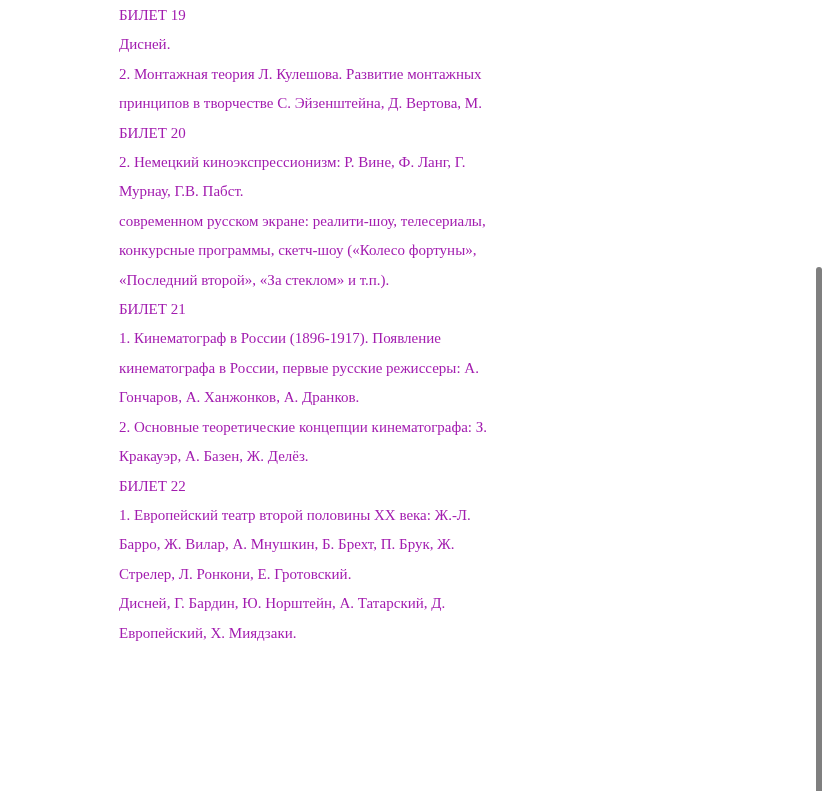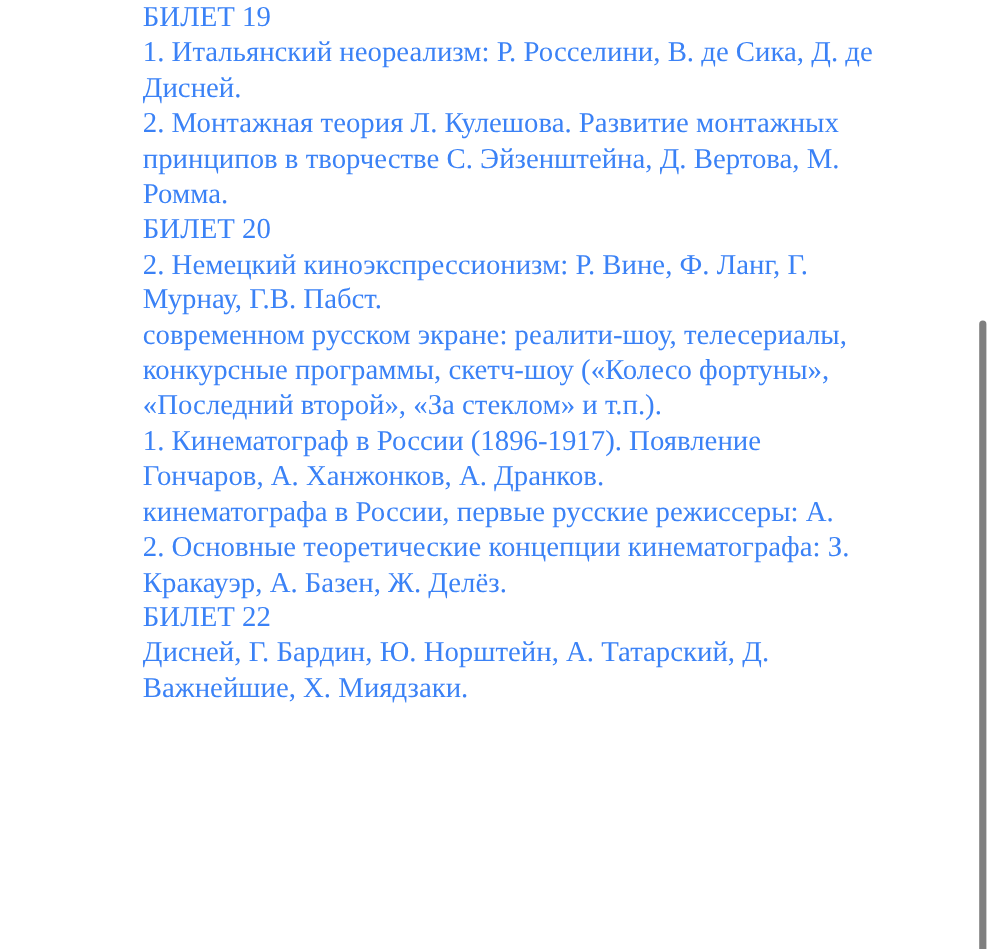--- a/index.html
+++ b/index.html
@@ -15,23 +15,23 @@
     width: 828px;
     height: 791px;
     background: #ffffff;
   }
   .content {
     position: absolute;
     left: 119px;
     top: 1px;
     width: 660px;
     font-family: "Liberation Serif", serif;
-    font-size: 24px;
+    font-size: 15px;
     line-height: 29.4px;
-    color: #3b82f6;
+    color: #a21caf;
   }
   .line {
     white-space: nowrap;
     display: block;
   }
   .scrollbar {
     position: absolute;
     left: 816px;
     top: 267px;
     width: 6px;
@@ -42,59 +42,63 @@
 </style>
 </head>
 <body>
 
 <div class="page">
   <div class="content">
 
     <div>
       <span class="line">БИЛЕТ 19</span>
       <div>
-        <span class="line">1. Итальянский неореализм: Р. Росселини, В. де Сика, Д. де</span>
         <span class="line">Дисней.</span>
       </div>
       <div>
         <span class="line">2. Монтажная теория Л. Кулешова. Развитие монтажных</span>
         <span class="line">принципов в творчестве С. Эйзенштейна, Д. Вертова, М.</span>
-        <span class="line">Ромма.</span>
       </div>
     </div>
 
     <div>
       <span class="line">БИЛЕТ 20</span>
       <div>
         <span class="line">2. Немецкий киноэкспрессионизм: Р. Вине, Ф. Ланг, Г.</span>
         <span class="line">Мурнау, Г.В. Пабст.</span>
       </div>
       <div>
         <span class="line">современном русском экране: реалити-шоу, телесериалы,</span>
         <span class="line">конкурсные программы, скетч-шоу («Колесо фортуны»,</span>
         <span class="line">«Последний второй», «За стеклом» и т.п.).</span>
       </div>
     </div>
 
     <div>
+      <span class="line">БИЛЕТ 21</span>
       <div>
         <span class="line">1. Кинематограф в России (1896-1917). Появление</span>
+        <span class="line">кинематографа в России, первые русские режиссеры: А.</span>
         <span class="line">Гончаров, А. Ханжонков, А. Дранков.</span>
-        <span class="line">кинематографа в России, первые русские режиссеры: А.</span>
       </div>
       <div>
         <span class="line">2. Основные теоретические концепции кинематографа: З.</span>
         <span class="line">Кракауэр, А. Базен, Ж. Делёз.</span>
       </div>
     </div>
 
     <div>
       <span class="line">БИЛЕТ 22</span>
       <div>
+        <span class="line">1. Европейский театр второй половины XX века: Ж.-Л.</span>
+        <span class="line">Барро, Ж. Вилар, А. Мнушкин, Б. Брехт, П. Брук, Ж.</span>
+        <span class="line">Стрелер, Л. Ронкони, Е. Гротовский.</span>
+      </div>
+      <div>
         <span class="line">Дисней, Г. Бардин, Ю. Норштейн, А. Татарский, Д.</span>
-        <span class="line">Важнейшие, Х. Миядзаки.</span>
+        <span class="line">Европейский, Х. Миядзаки.</span>
       </div>
     </div>
 
   </div>
 
   <div class="scrollbar"></div>
 </div>
 
 </body></html>

